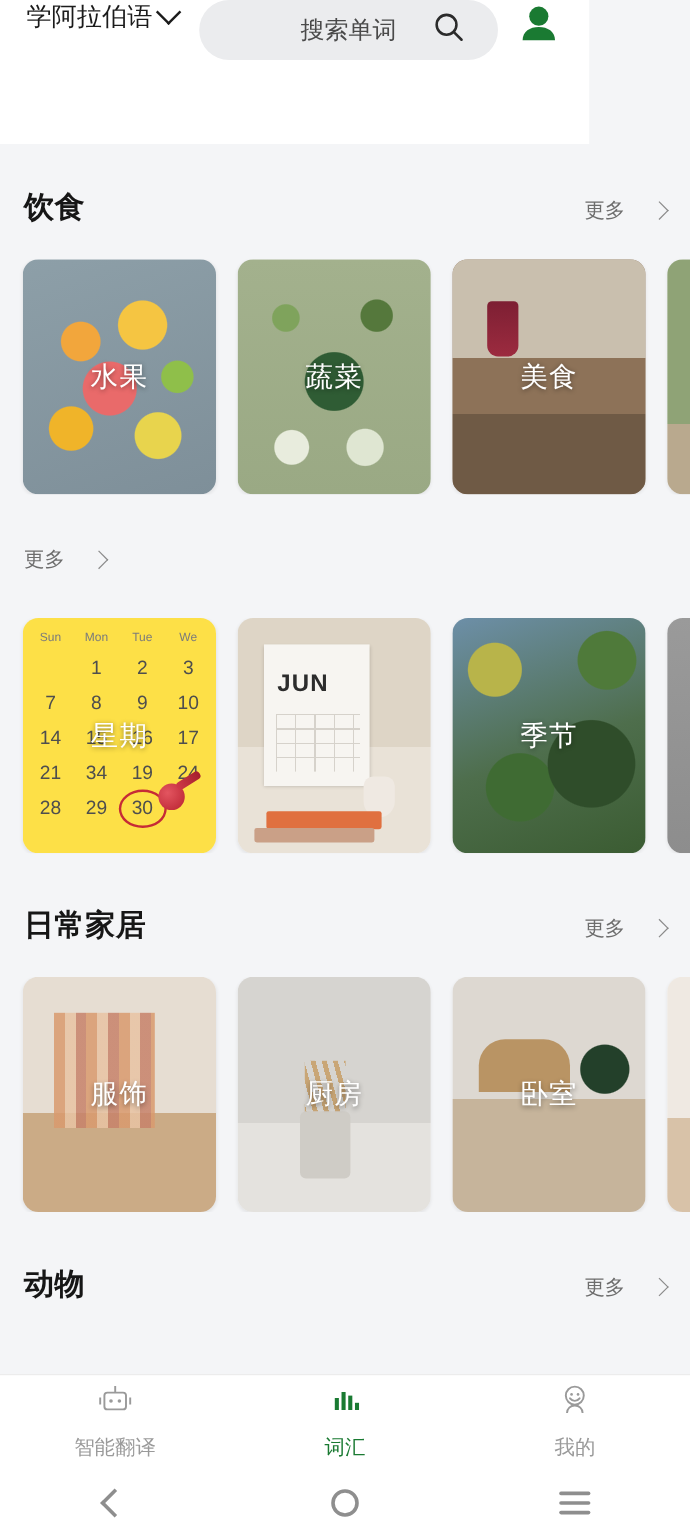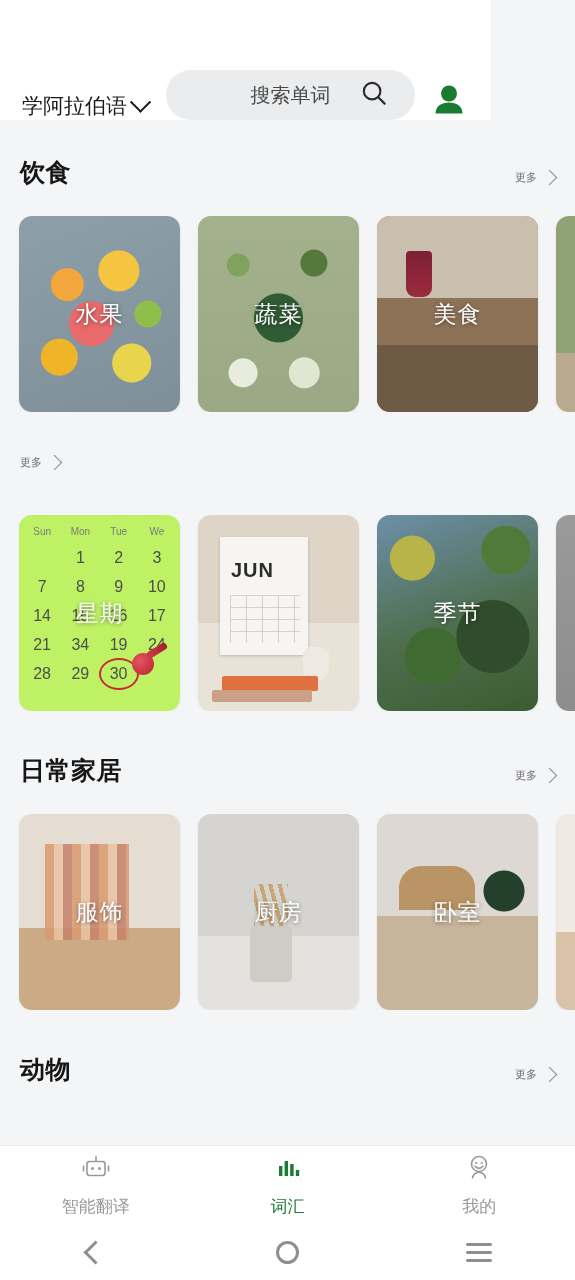--- a/index.html
+++ b/index.html
@@ -7,21 +7,21 @@
     width: 575px; height: 1280px;
     font-family: "Liberation Sans", "DejaVu Sans", sans-serif;
     background: #ffffff;
     overflow: hidden;
   }
   .phone { position: relative; width: 575px; height: 1280px; background: #f4f5f7; }
 
   
   .topbar {
     position: absolute; top: 0; left: 0; width: 491px; height: 120px;
-    background: #ffffff; display: flex; align-items: flex-end; padding: 0 16px;
+    background: #ffffff; display: flex; align-items: flex-start; padding: 0 16px;
   }
   .lang-select {
     display: flex; align-items: center; gap: 6px;
     font-size: 21px; color: #1b1b1b; white-space: nowrap;
     padding-left: 6px;
   }
   .chev-down {
     width: 15px; height: 15px; border-right: 2.2px solid #1b1b1b;
     border-bottom: 2.2px solid #1b1b1b; transform: rotate(45deg) translate(-3px,-3px);
   }
@@ -35,21 +35,21 @@
   .avatar { width: 40px; height: 40px; margin-right: 6px; flex: none; }
 
   
   .content { position: absolute; top: 120px; left: 0; width: 575px; height: 1025px; background: #f4f5f7; margin-top: 36px; }
 
   .section-head {
     display: flex; align-items: baseline; justify-content: space-between;
     padding: 0 20px; height: 60px;
   }
   .section-title { font-size: 25px; font-weight: bold; color: #161616; letter-spacing: .5px; }
-  .more-link { display: flex; align-items: center; gap: 7px; font-size: 11px; color: #6d6d6d; }
+  .more-link { display: flex; align-items: center; gap: 23px; font-size: 17px; color: #6d6d6d; }
   .chev-right {
     width: 11px; height: 11px; border-right: 1.8px solid #8a8a8a;
     border-top: 1.8px solid #8a8a8a; transform: rotate(45deg);
   }
 
   .card-row { display: flex; gap: 18px; padding-left: 19px; overflow: hidden; }
   .card {
     position: relative; flex: none; width: 161px; height: 196px;
     border-radius: 13px; overflow: hidden;
     box-shadow: 0 1px 3px rgba(0,0,0,.07);
@@ -100,21 +100,21 @@
   .art-gourmet { background:
       linear-gradient(180deg, #c9bfae 0 42%, #8d7258 42% 66%, #6f5a45 66% 100%),
       #8d7258; position: absolute; inset: 0; }
   .art-gourmet::after { content:""; position:absolute; left:18%; top:18%; width:26px; height:46px;
       background: linear-gradient(180deg,#7d1f33,#9c2b3f); border-radius: 4px 4px 9px 9px; }
   .art-flower { background:
       radial-gradient(circle at 45% 33%, #d667a8 20px, transparent 21px),
       radial-gradient(circle at 55% 38%, #e789bd 10px, transparent 11px),
       linear-gradient(180deg, #8fa376 0 70%, #b9a98e 70% 100%); }
 
-  .art-calendar { background: #bef264; }
+  .art-calendar { background: #fde047; }
   .cal { position: absolute; inset: 0; padding: 11px 0 0 0; color: #5d5d5d; }
   .cal-head { display: grid; grid-template-columns: repeat(4, 1fr); font-size: 10px; color: #7b7b7b;
               text-align: center; padding: 0 4px; }
   .cal-grid { display: grid; grid-template-columns: repeat(4, 1fr); row-gap: 11px; font-size: 16px;
               text-align: center; padding: 12px 4px 0 4px; color: #4e4e4e; }
   .cal-grid span.circled { position: relative; display: inline-block; }
   .cal-grid span.circled::before {
       content:""; position:absolute; left:50%; top:50%; width:36px; height:28px;
       border: 2.5px solid #c62b36; border-radius: 50%; transform: translate(-50%,-50%); }
   .pin { position: absolute; right: 26px; bottom: 36px; width: 22px; height: 22px;

